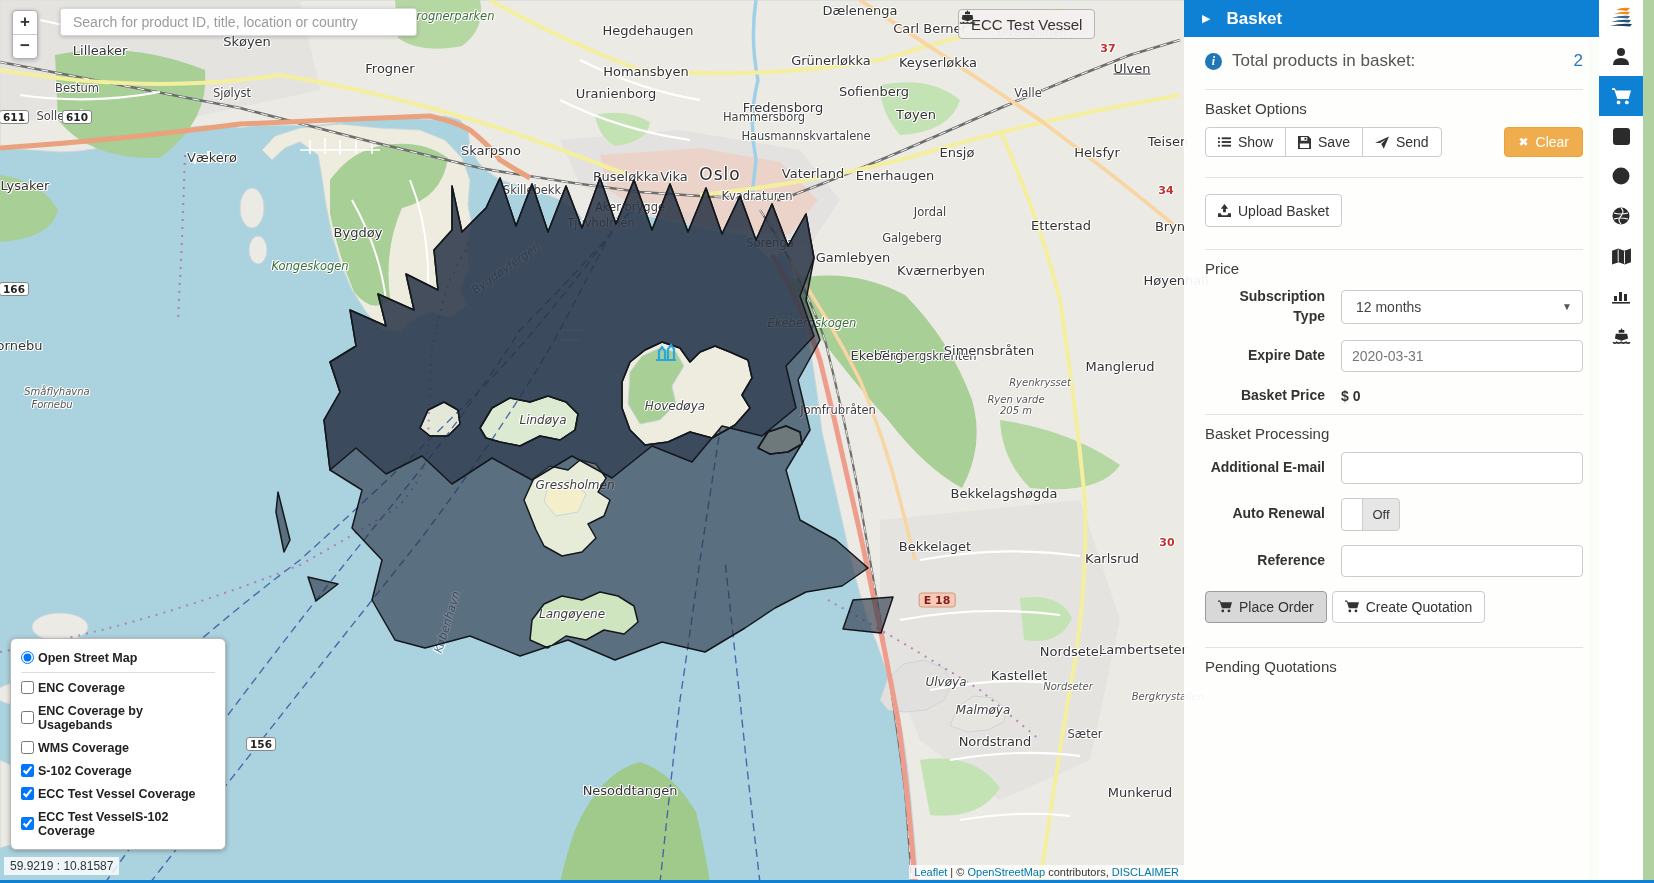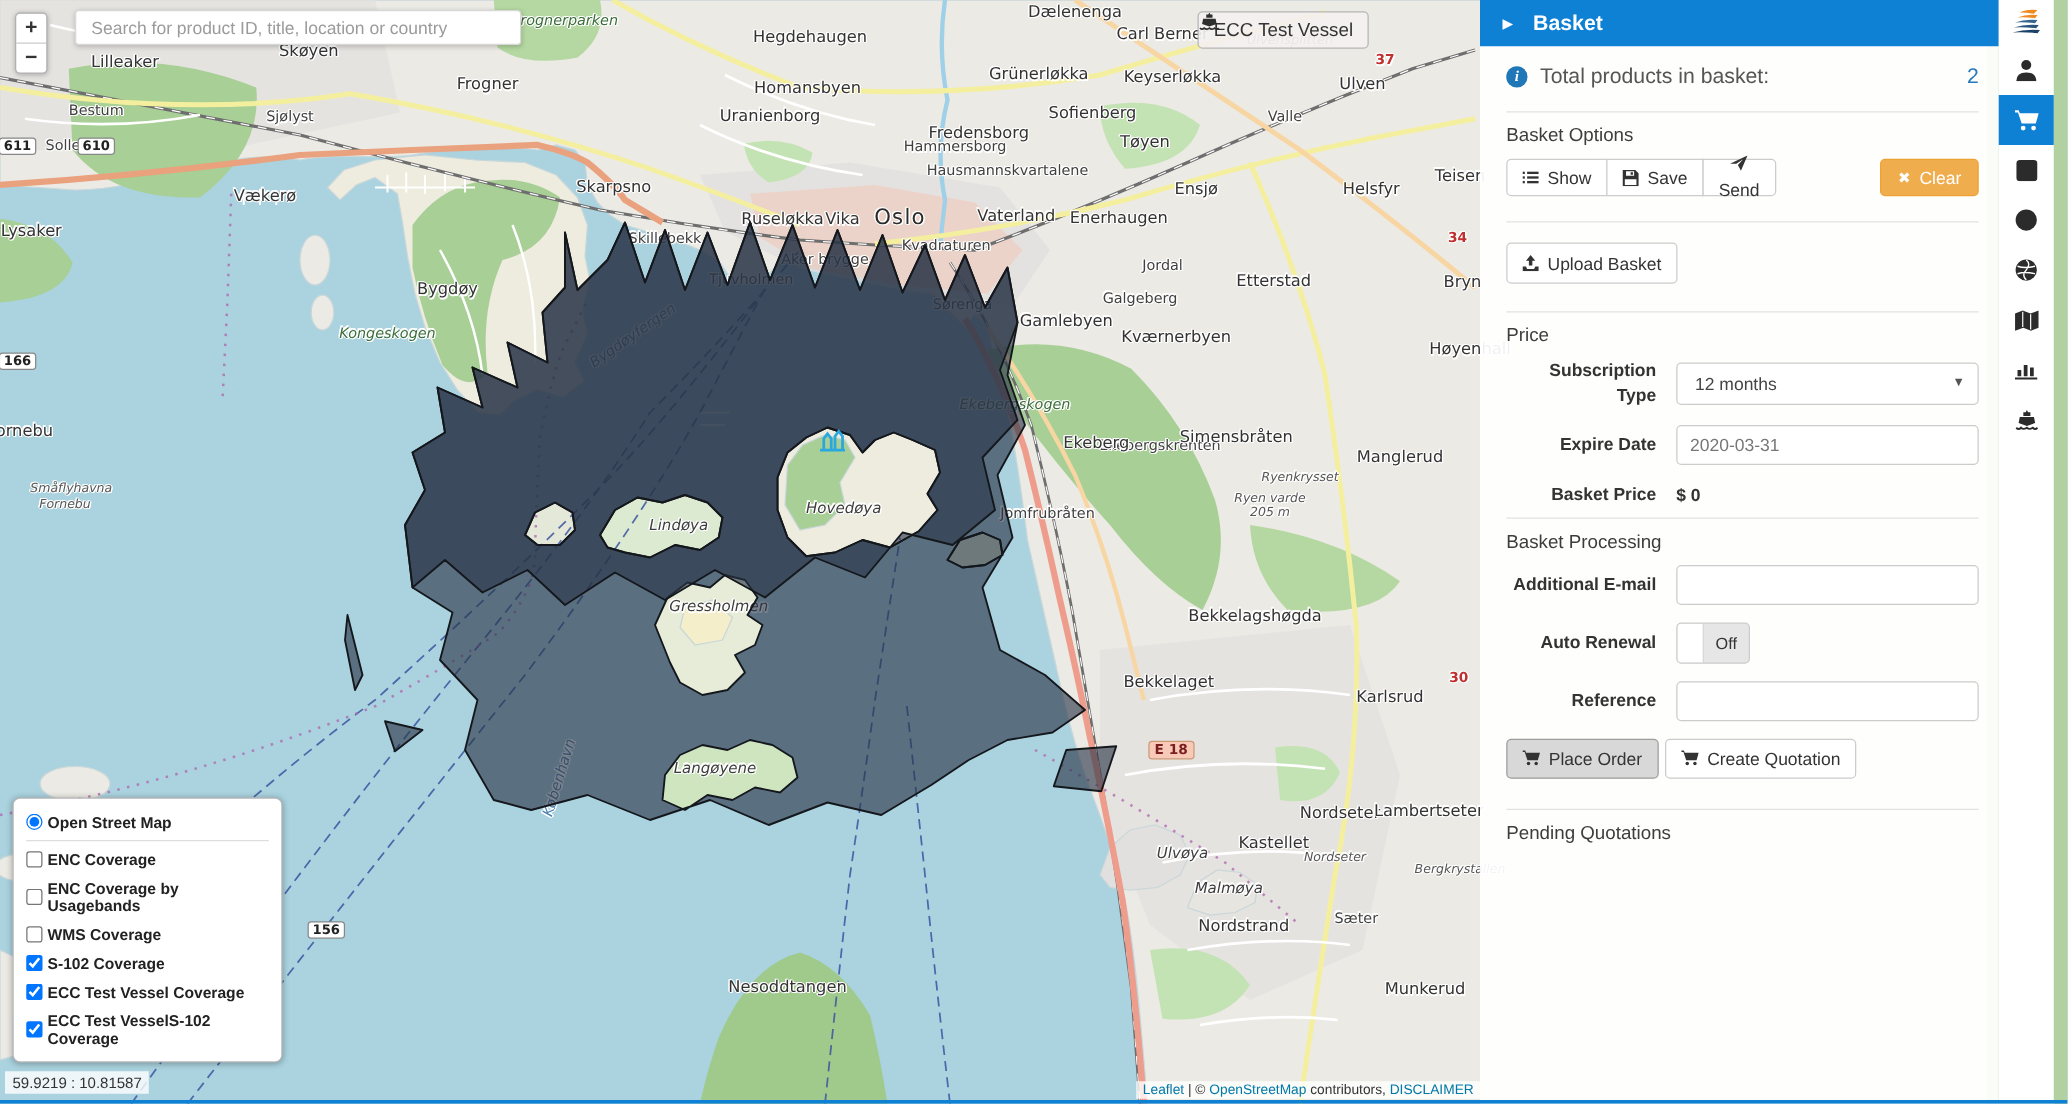--- a/index.html
+++ b/index.html
@@ -65,21 +65,21 @@
      font-family:"Liberation Serif",serif;display:inline-flex;align-items:center;justify-content:center;font-style:italic;}
   .hr{border-top:1px solid #e2e2e2;margin:8px 0;}
   .section-label{font-size:15px;color:#3d3d3d;margin:10px 0 10px 0;}
   .btnrow{display:flex;align-items:center;}
   .btn{display:inline-flex;align-items:center;justify-content:center;gap:7px;background:#fff;
      border:1px solid #ccc;color:#333;font-size:14px;height:30px;padding:0 12px;cursor:pointer;
      font-family:"Liberation Sans",sans-serif;}
   .btn svg{flex:0 0 auto;}
   .btn-group .btn{border-radius:0;margin-left:-1px;}
   .btn-group .btn:first-child{border-radius:4px 0 0 4px;margin-left:0;}
-  .btn-group .btn:last-child{border-radius:0 4px 4px 0;flex-direction:column;}
+  .btn-group .btn:last-child{border-radius:0 4px 4px 0;}
   .btn.rounded{border-radius:4px;}
   .btn-clear{margin-left:auto;background:#f0ad4e;border-color:#eea236;color:#fff;border-radius:4px;
      font-size:14px;height:30px;padding:0 13px;}
   .btn-gray{background:#d8d8d8;border-color:#9c9c9c;}
   .form-row{display:flex;align-items:center;margin:0 0 14px 0;}
   .form-row .flabel{width:120px;text-align:right;font-weight:bold;font-size:14px;color:#333;
      flex:0 0 120px;line-height:1.4;}
   .form-row .fctl{margin-left:16px;flex:1;}
   .tinput{width:100%;height:32px;box-sizing:border-box;border:1px solid #ccc;border-radius:4px;
      padding:0 10px;font-size:14px;color:#777;font-family:"Liberation Sans",sans-serif;background:#fff;}
@@ -248,21 +248,21 @@
       <div class="map-label sm" style="left: 232px; top: 93px;">Sjølyst</div>
 
       <div class="map-label" style="left: 626px; top: 176px;">Ruseløkka</div>
 
       <div class="map-label" style="left: 674px; top: 176px;">Vika</div>
 
       <div class="map-label sm" style="left: 532px; top: 190px;">Skillebekk</div>
 
       <div class="map-label city" style="left: 720px; top: 174px;">Oslo</div>
 
-      <div class="map-label sm" style="left: 660px; top: 207px;">Aker brygge</div>
+      <div class="map-label sm" style="left: 630px; top: 207px;">Aker brygge</div>
 
       <div class="map-label sm" style="left: 601px; top: 223px;">Tjuvholmen</div>
 
       <div class="map-label sm" style="left: 757px; top: 196px;">Kvadraturen</div>
 
       <div class="map-label" style="left: 813px; top: 173px;">Vaterland</div>
 
       <div class="map-label sm" style="left: 764px; top: 117px;">Hammersborg</div>
 
       <div class="map-label" style="left: 783px; top: 107px;">Fredensborg</div>
@@ -274,37 +274,37 @@
       <div class="map-label" style="left: 874px; top: 91px;">Sofienberg</div>
 
       <div class="map-label" style="left: 860px; top: 10px;">Dælenenga</div>
 
       <div class="map-label" style="left: 930px; top: 28px;">Carl Berner</div>
 
       <div class="map-label" style="left: 938px; top: 62px;">Keyserløkka</div>
 
       <div class="map-label" style="left: 916px; top: 114px;">Tøyen</div>
 
-      <div class="map-label" style="left: 1090px; top: 68px;">Ulven</div>
+      <div class="map-label" style="left: 1132px; top: 68px; text-decoration: underline;">Ulven</div>
 
       <div class="map-label sm" style="left: 1028px; top: 93px;">Valle</div>
 
       <div class="map-label" style="left: 1097px; top: 152px;">Helsfyr</div>
 
       <div class="map-label" style="left: 1168px; top: 141px;">Teisen</div>
 
       <div class="map-label" style="left: 957px; top: 152px;">Ensjø</div>
 
       <div class="map-label" style="left: 895px; top: 175px;">Enerhaugen</div>
 
       <div class="map-label sm" style="left: 930px; top: 212px;">Jordal</div>
 
       <div class="map-label sm" style="left: 912px; top: 238px;">Galgeberg</div>
 
-      <div class="map-label" style="left: 1005px; top: 225px; padding-left: 28px;">Etterstad</div>
+      <div class="map-label" style="left: 1047px; top: 225px; padding-left: 28px;">Etterstad</div>
 
       <div class="map-label" style="left: 1170px; top: 226px;">Bryn</div>
 
       <div class="map-label sm" style="left: 770px; top: 243px;">Sørenga</div>
 
       <div class="map-label" style="left: 853px; top: 257px;">Gamlebyen</div>
 
       <div class="map-label" style="left: 941px; top: 270px;">Kværnerbyen</div>
 
       <div class="map-label sm" style="left: 928px; top: 356px;">Ekebergskrenten</div>

